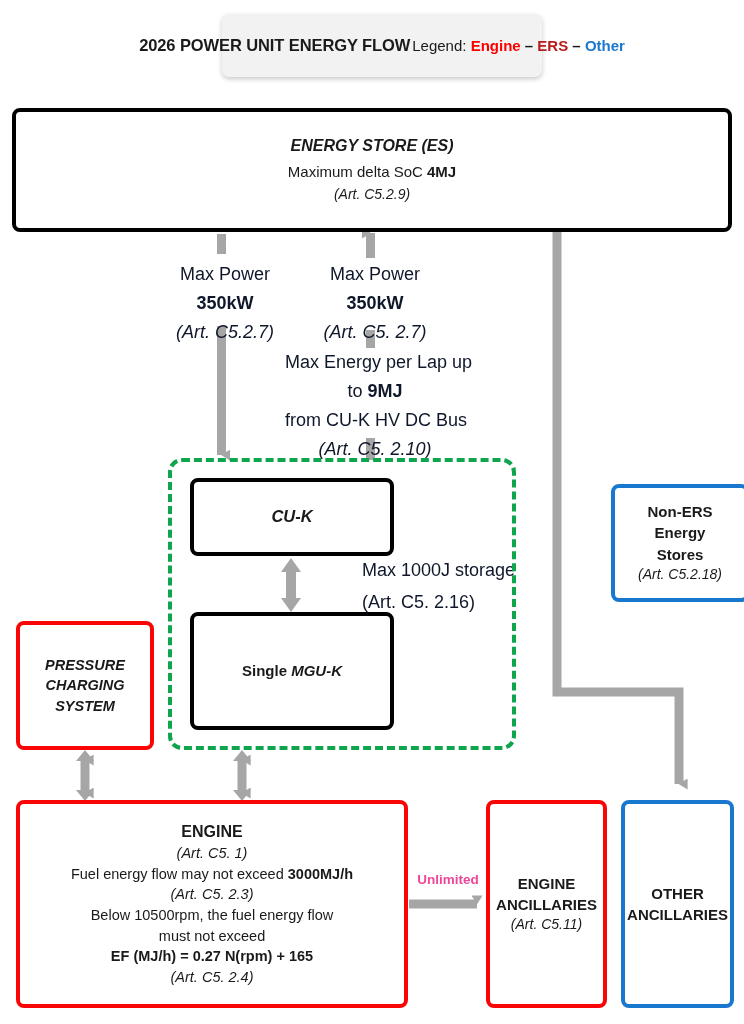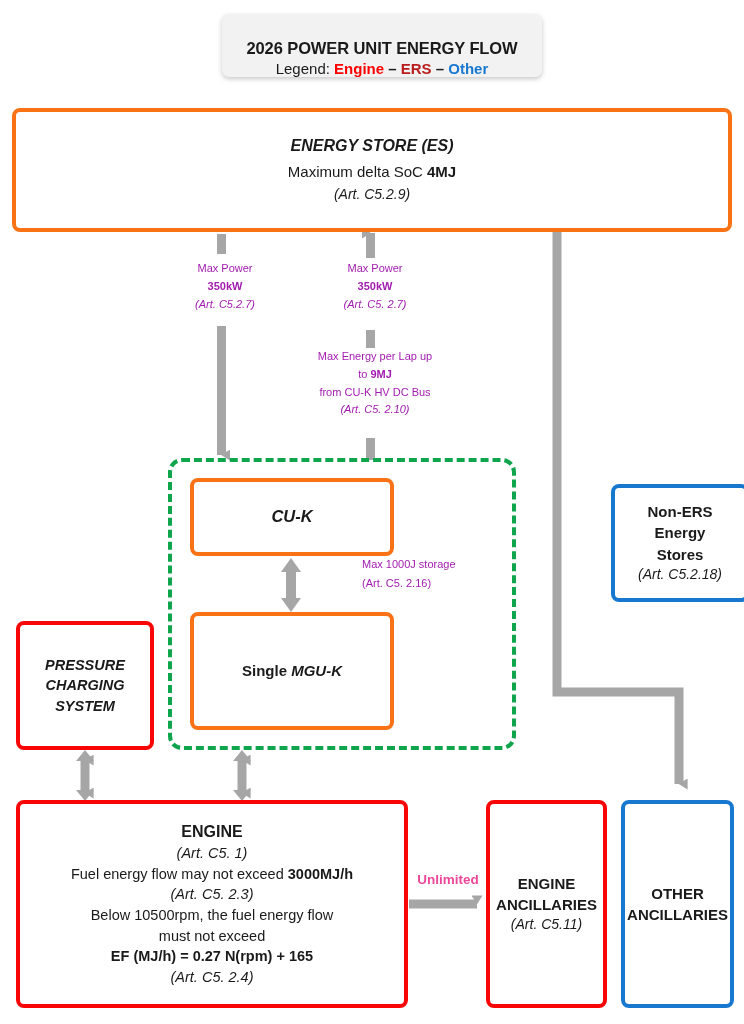--- a/index.html
+++ b/index.html
@@ -20,22 +20,22 @@
     background: #ffffff;
   }
   .abs { position: absolute; box-sizing: border-box; }
 
   
   #title-card {
     left: 222px; top: 14px; width: 320px; height: 63px;
     background: #f2f2f2;
     border-radius: 7px;
     box-shadow: 0 2px 5px rgba(0,0,0,0.22);
-    display: flex; flex-direction: column;
-    align-items: center; justify-content: flex-end;
+    display: flex; flex-direction: row;
+    align-items: center; justify-content: center;
     gap: 2px;
   }
   #title-main {
     font-size: 16.5px;
     font-weight: bold;
     letter-spacing: -0.1px;
     color: #1a1a1a;
     white-space: nowrap;
   }
   #legend-row {
@@ -51,37 +51,37 @@
 
   
   .node {
     background: #ffffff;
     border-radius: 8px;
     display: flex; flex-direction: column;
     align-items: center; justify-content: center;
     text-align: center;
     line-height: 1.42;
   }
-  .node.green { border: 4px solid #f97316; }
+  .node.green { border: 4px solid #000000; }
   .node.red   { border: 4px solid #fa0505; }
   .node.blue  { border: 4px solid #1878d0; }
 
   .ln { display: block; white-space: nowrap; }
   .b  { font-weight: bold; }
   .i  { font-style: italic; }
   .bi { font-weight: bold; font-style: italic; }
 
   
   #energy-store { left: 12px; top: 108px; width: 720px; height: 124px; }
   #es-title { font-size: 16px; margin-bottom: 3px; }
   #es-line2 { font-size: 15px; margin-bottom: 3px; }
   #es-ref   { font-size: 14px; }
 
   
-  .annot { font-size: 11px; text-align: center; line-height: 1.62; color: #a21caf; }
+  .annot { font-size: 18px; text-align: center; line-height: 1.62; color: #0f172a; }
   #annot-left  { left: 150px; top: 260px; width: 150px; }
   #annot-right { left: 300px; top: 260px; width: 150px; }
   #annot-lap   { left: 285px; top: 348px; width: 180px; }
   #annot-1000j { left: 362px; top: 555px; width: 152px; text-align: left; line-height: 1.75; }
 
   
   #ers-group {
     left: 168px; top: 458px; width: 348px; height: 292px;
     border: 4px dashed #0ea54d;
     border-radius: 14px;

